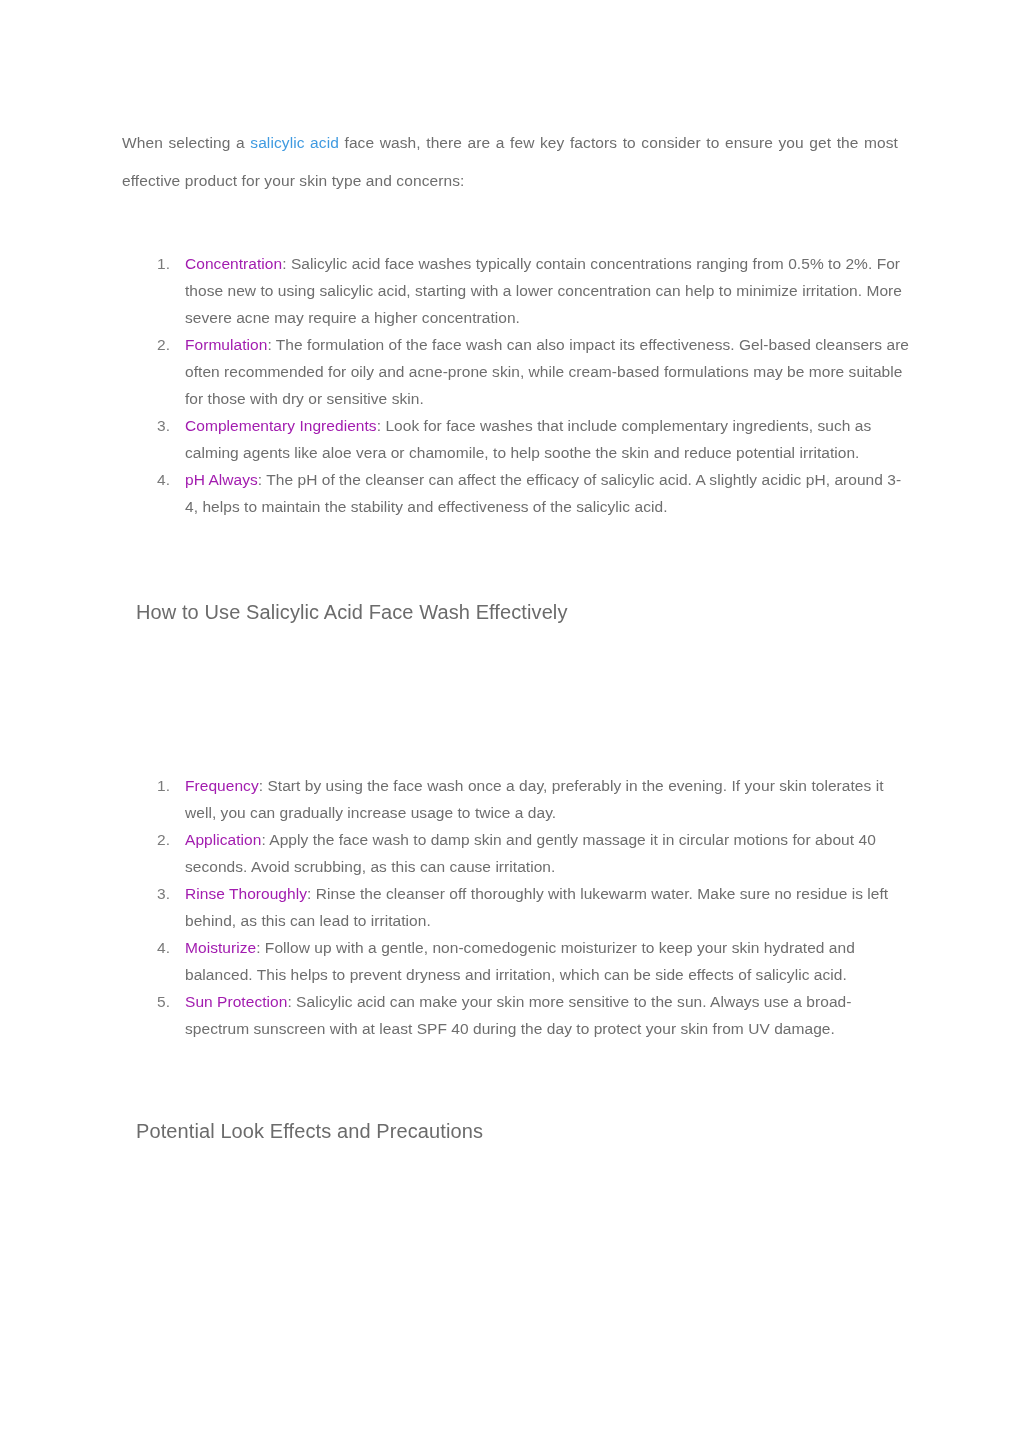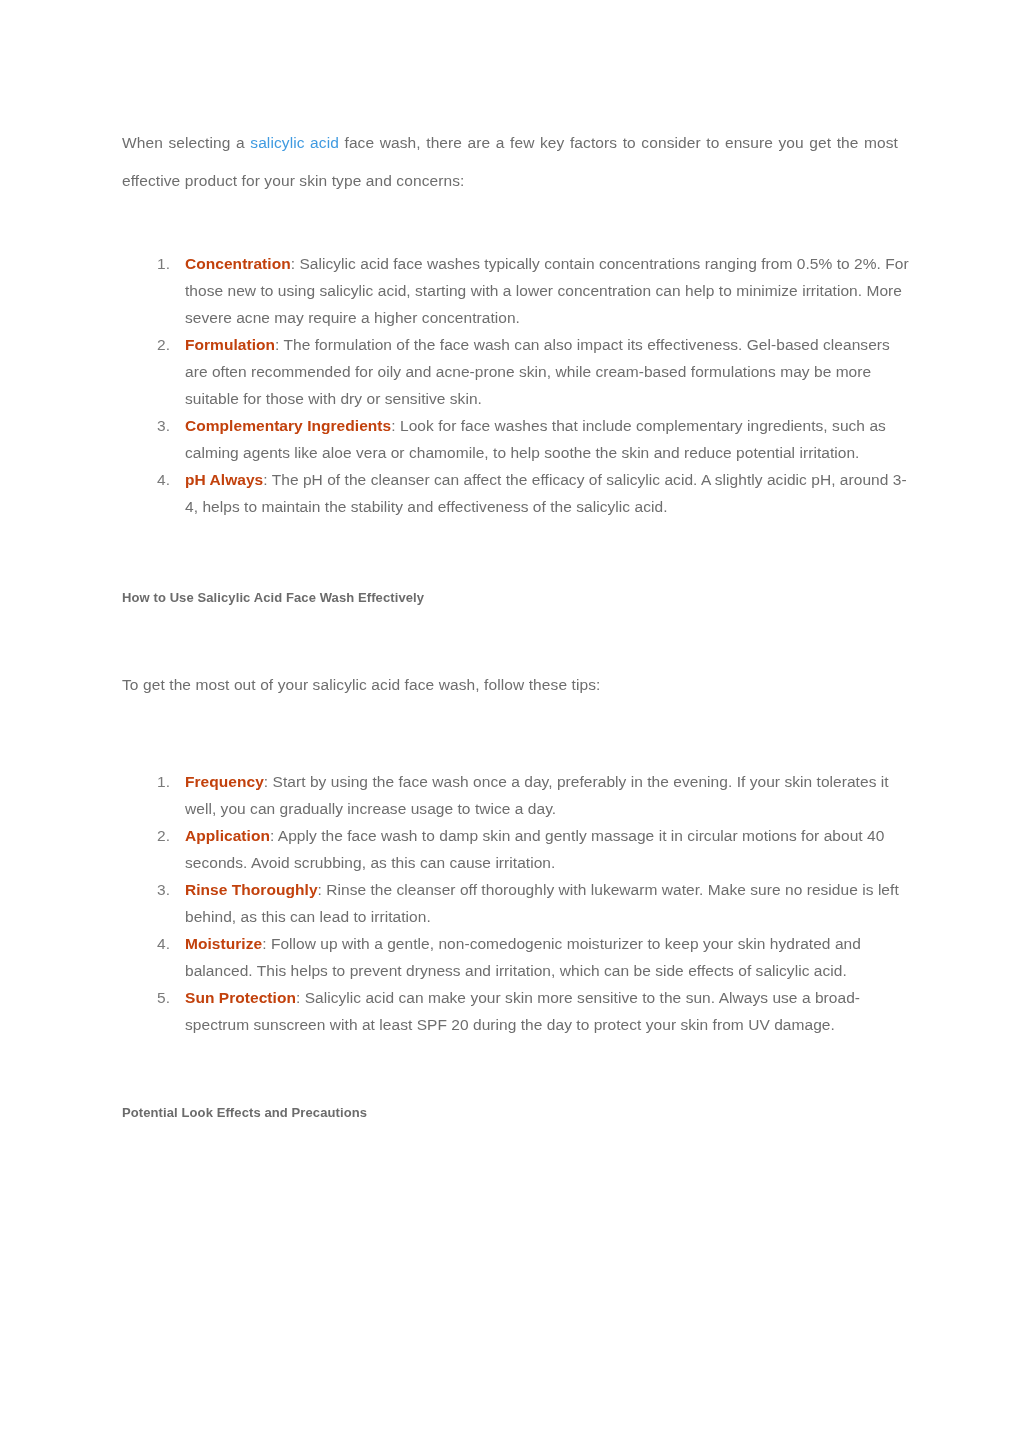--- a/index.html
+++ b/index.html
@@ -34,23 +34,23 @@
     letter-spacing: 0.1px;
     width: 776px;
   }
   .intro-para .link {
     color: #3f9ae0;
     text-decoration: none;
     cursor: pointer;
   }
 
   .section-heading {
-    margin: 0;
-    font-size: 13px;
-    font-weight: bold;
+    margin: 14px;
+    font-size: 20px;
+    font-weight: normal;
     line-height: 24px;
     color: #6b6b6b;
     letter-spacing: 0.1px;
   }
 
   .body-para {
     margin: 0;
     font-size: 15.5px;
     line-height: 24px;
     color: #6e6e6e;
@@ -76,22 +76,22 @@
     position: absolute;
     left: 22px;
     top: 0;
     width: 26px;
     text-align: right;
     color: #7a7a7a;
     font-size: 15.5px;
     line-height: 27px;
   }
   ol.num-list > li .term {
-    font-weight: bold;
-    color: #c2410c;
+    font-weight: normal;
+    color: #a21caf;
     margin-top: 41px;
   }
 
   
   .gap-intro-list   { height: 50px; }
   .gap-list-heading { height: 66px; }
   .gap-heading-para { height: 63px; }
   .gap-para-list2   { height: 71px; }
   .gap-list2-heading{ height: 63px; }
 </style>
@@ -118,39 +118,38 @@
       <span class="marker">4.</span><span class="term">pH Always</span><span>: </span><span>The pH of the cleanser can affect the efficacy of salicylic acid. A slightly acidic pH, around 3-4, helps to maintain the stability and effectiveness of the salicylic acid.</span>
     </li>
   </ol>
 
   <div class="gap-list-heading"></div>
 
   <h2 class="section-heading">How to Use Salicylic Acid Face Wash Effectively</h2>
 
   <div class="gap-heading-para"></div>
 
-  <p class="body-para">To get the most out of your salicylic acid face wash, follow these tips:</p>
 
   <div class="gap-para-list2"></div>
 
   <ol class="num-list">
     <li>
       <span class="marker">1.</span><span class="term">Frequency</span><span>: </span><span>Start by using the face wash once a day, preferably in the evening. If your skin tolerates it well, you can gradually increase usage to twice a day.</span>
     </li>
     <li>
       <span class="marker">2.</span><span class="term">Application</span><span>: </span><span>Apply the face wash to damp skin and gently massage it in circular motions for about 40 seconds. Avoid scrubbing, as this can cause irritation.</span>
     </li>
     <li>
       <span class="marker">3.</span><span class="term">Rinse Thoroughly</span><span>: </span><span>Rinse the cleanser off thoroughly with lukewarm water. Make sure no residue is left behind, as this can lead to irritation.</span>
     </li>
     <li>
       <span class="marker">4.</span><span class="term">Moisturize</span><span>: </span><span>Follow up with a gentle, non-comedogenic moisturizer to keep your skin hydrated and balanced. This helps to prevent dryness and irritation, which can be side effects of salicylic acid.</span>
     </li>
     <li>
-      <span class="marker">5.</span><span class="term">Sun Protection</span><span>: </span><span>Salicylic acid can make your skin more sensitive to the sun. Always use a broad-spectrum sunscreen with at least SPF 20 during the day to protect your skin from UV damage.</span>
+      <span class="marker">5.</span><span class="term">Sun Protection</span><span>: </span><span>Salicylic acid can make your skin more sensitive to the sun. Always use a broad-spectrum sunscreen with at least SPF 40 during the day to protect your skin from UV damage.</span>
     </li>
   </ol>
 
   <div class="gap-list2-heading"></div>
 
   <h2 class="section-heading">Potential Look Effects and Precautions</h2>
 
 </div>
 
 </body></html>

